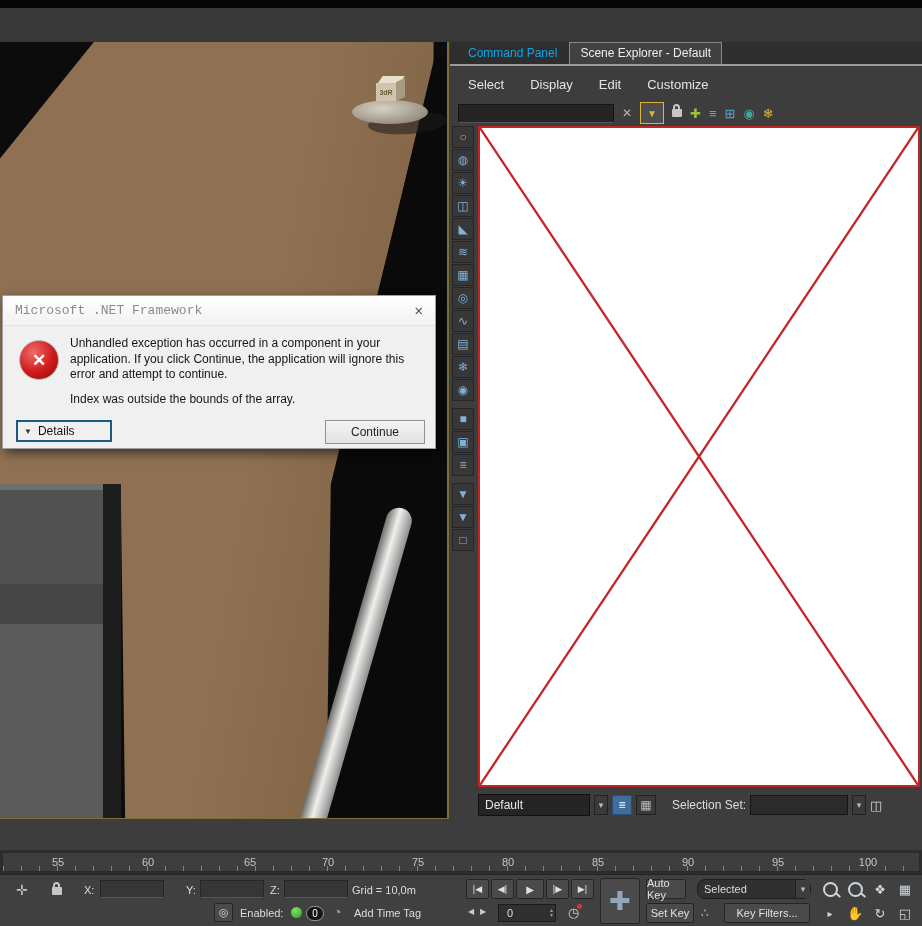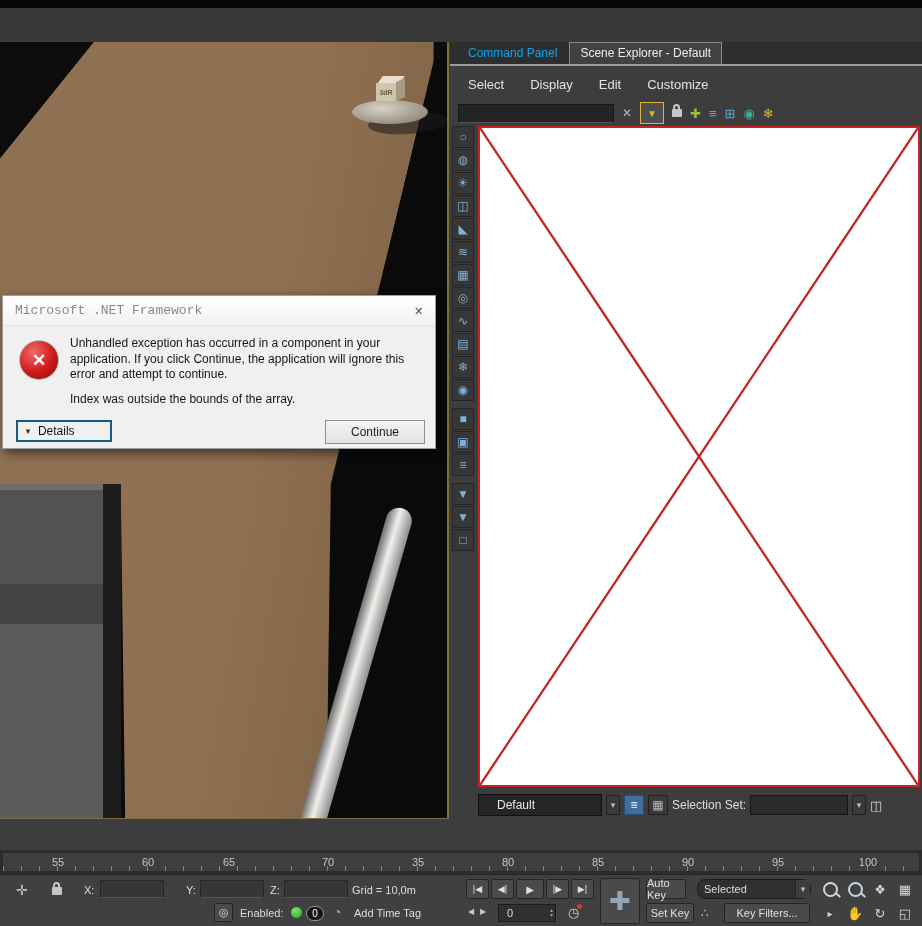--- a/index.html
+++ b/index.html
@@ -80,28 +80,28 @@
         border:2px solid #c6c6c6;border-bottom:none;border-radius:4px 4px 0 0;}
   .strip{position:absolute;left:2px;top:84px;display:flex;flex-direction:column;}
   .strip-icon{width:22px;height:22px;margin-bottom:1px;background:#373737;border:1px solid #262626;
         color:#7fb2d9;font-size:12px;display:flex;align-items:center;justify-content:center;cursor:pointer;box-sizing:border-box;}
   .strip-gap{height:6px;}
   .explorer-view{position:absolute;left:28px;top:84px;width:442px;height:661px;background:#ffffff;
         border:2px solid #c32424;box-sizing:border-box;}
   .explorer-view svg{width:100%;height:100%;display:block;}
   .panel-footer{position:absolute;left:28px;top:752px;width:442px;height:22px;display:flex;align-items:center;gap:4px;}
   .combo{width:104px;height:20px;background:#252525;border:1px solid #111;color:#e8e8e8;font-size:12px;
-        padding-left:18px;display:flex;align-items:center;cursor:pointer;}
+        padding-left:6px;display:flex;align-items:center;cursor:pointer;}
   .combo-arrow{width:14px;height:20px;background:#3a3a3a;border:1px solid #222;color:#bbb;font-size:9px;
         display:flex;align-items:center;justify-content:center;cursor:pointer;box-sizing:border-box;}
   .ftr-btn{width:20px;height:20px;display:flex;align-items:center;justify-content:center;
         font-size:12px;cursor:pointer;box-sizing:border-box;}
   .ftr-blue{background:#3f6e9e;color:#fff;border:1px solid #2a4c6e;}
   .ftr-plain{background:#3a3a3a;color:#bbb;border:1px solid #222;}
-  .ftr-label{font-size:12px;color:#ddd;}
+  .ftr-label{font-size:12px;color:#ddd;margin-left:12px;}
   .ftr-dd{width:96px;height:18px;background:#2b2b2b;border:1px solid #151515;}
 
   
   .timeline{left:0;top:850px;width:922px;height:24px;background:#2d2d2d;}
   .ruler{position:absolute;left:2px;right:2px;top:2px;bottom:2px;background:#3e3e3e;border:1px solid #2a2a2a;cursor:pointer;}
   .ruler::after{content:"";position:absolute;left:0;right:0;bottom:0;height:5px;
         background:repeating-linear-gradient(90deg,#848484 0 1px,transparent 1px 18px);}
   .tick{position:absolute;top:3px;font-size:11px;color:#c6c6c6;transform:translateX(-50%);}
 
   
@@ -245,23 +245,23 @@
         <span>Details</span>
       </div>
       <div class="dlg-continue-btn">Continue</div>
     </div>
   </div>
 
   <div class="abs timeline">
     <div class="ruler">
       <span class="tick" style="left:55px">55</span>
       <span class="tick" style="left:145px">60</span>
-      <span class="tick" style="left:226px">65</span>
+      <span class="tick" style="left:247px">65</span>
       <span class="tick" style="left:325px">70</span>
-      <span class="tick" style="left:415px">35</span>
+      <span class="tick" style="left:415px">75</span>
       <span class="tick" style="left:505px">80</span>
       <span class="tick" style="left:595px">85</span>
       <span class="tick" style="left:685px">90</span>
       <span class="tick" style="left:775px">95</span>
       <span class="tick" style="left:865px">100</span>
     </div>
   </div>
 
   <div class="abs statusbar">
 

